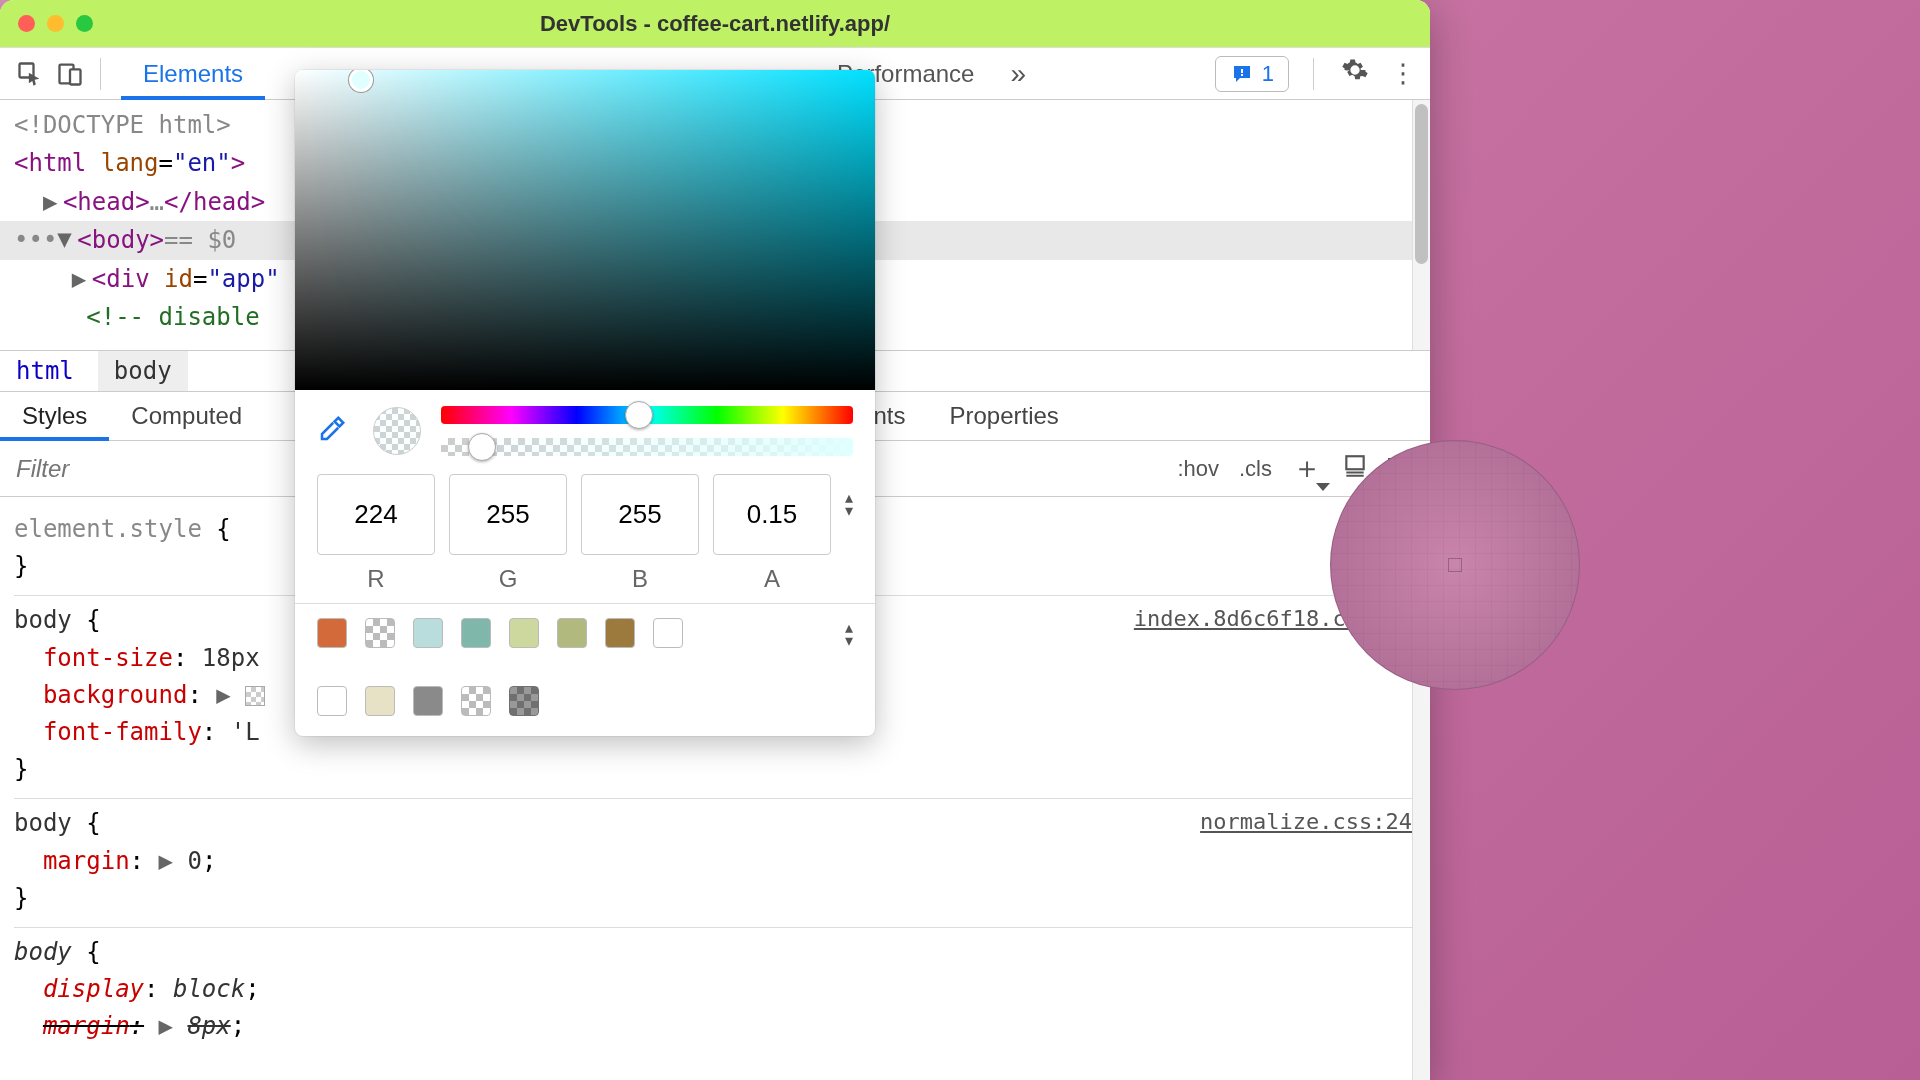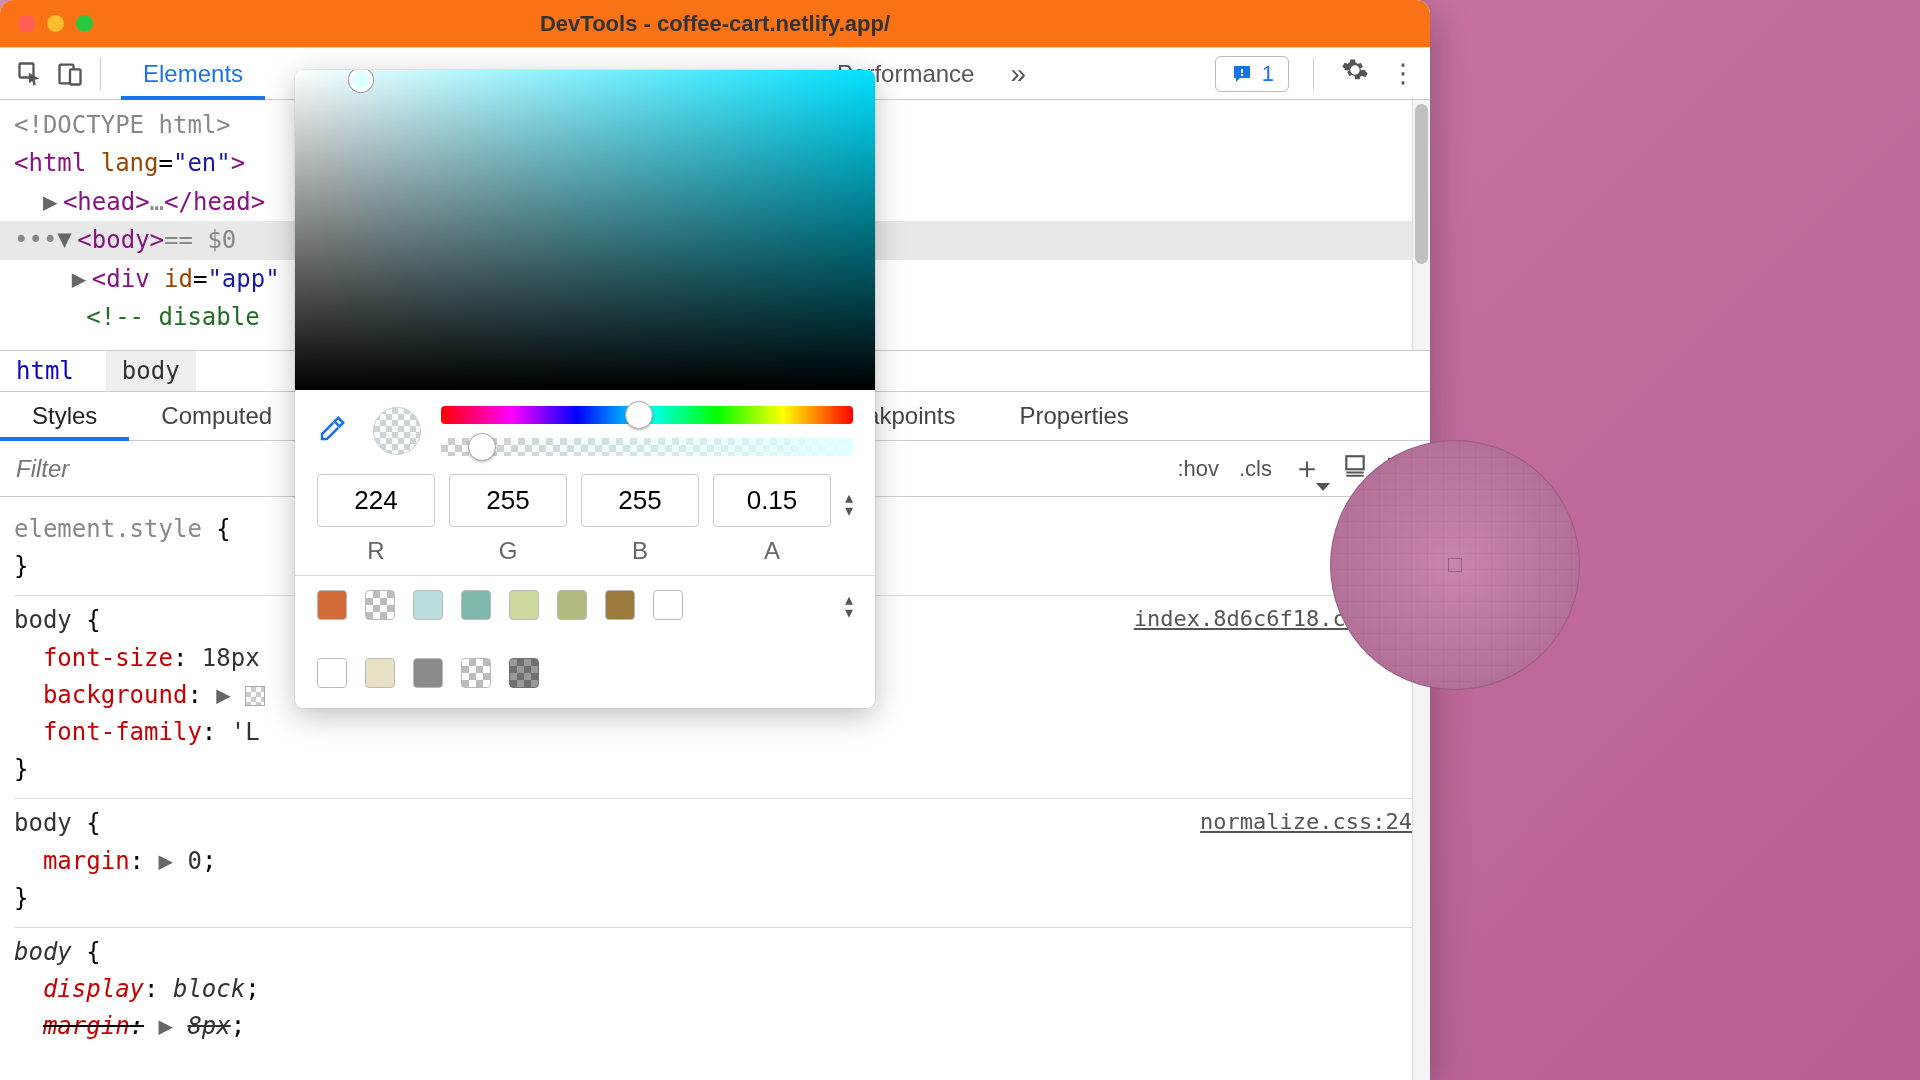--- a/index.html
+++ b/index.html
@@ -16,21 +16,21 @@
     top: 0; left: 0;
     width: 1430px;
     height: 1080px;
     background: #fff;
     border-radius: 14px 14px 0 0;
     box-shadow: 0 10px 40px rgba(0,0,0,0.3);
     overflow: hidden;
   }
   .titlebar {
     height: 48px;
-    background: #f97316;
+    background: #bef264;
     display: flex;
     align-items: center;
     padding: 0 18px;
     border-bottom: 1px solid #ddd;
     position: relative;
   }
   .traffic-lights { display: flex; gap: 12px; }
   .tl { width: 17px; height: 17px; border-radius: 50%; }
   .tl-red { background: #ff5f57; }
   .tl-yellow { background: #febc2e; }
@@ -83,30 +83,30 @@
   .tag { color:#881280; }
   .attr-n { color:#994500; }
   .attr-v { color:#1a1aa6; }
   .comment { color:#236e25; }
   .gray { color:#888; }
   .sel-line { background:#e8e8e8; margin-left:-14px; padding-left:14px; display:flex; align-items:center;}
   .tri { color:#666; display:inline-block; width:20px; }
   .dots3 { color:#888; }
 
   .breadcrumb {
-    display:flex; gap:16px; font-family:Menlo,monospace; font-size:24px;
+    display:flex; gap:8px; font-family:Menlo,monospace; font-size:24px;
     border-top:1px solid #ccc; border-bottom:1px solid #ccc;
   }
   .bc-item { padding:6px 16px; color:#0b00c7; cursor:pointer; }
   .bc-item.sel { background:#eee; }
 
   .subtabs {
     display:flex; border-bottom:1px solid #ccc; font-size:24px;
   }
-  .subtab { padding:10px 32px; color:#444; cursor:pointer; position:relative;}
+  .subtab { padding:10px 22px; color:#444; cursor:pointer; position:relative;}
   .subtab.active { color:#222; }
   .subtab.active::after{
     content:""; position:absolute; bottom:-1px; left:0; right:0; height:4px; background:#1a73e8;
   }
 
   .filter-row {
     display:flex; align-items:center; border-bottom:1px solid #ccc;
     height:56px;
   }
   .filter-input {
@@ -180,21 +180,21 @@
     position:relative;
   }
   .slider-handle {
     position:absolute; top:-5px;
     width:28px; height:28px; border-radius:50%; background:#fff;
     border:1px solid #aaa; box-shadow:0 1px 3px rgba(0,0,0,0.3);
   }
   .cp-inputs { display:flex; gap:14px; margin-top:18px; align-items:flex-start;}
   .cp-in-group { flex:1; text-align:center; }
   .cp-in {
-    width:100%; padding:10px 0; font-size:26px; text-align:center;
+    width:100%; padding:24px 0; font-size:26px; text-align:center;
     border:1px solid #ccc; border-radius:4px; font-family:inherit;
   }
   .cp-lbl { font-size:24px; color:#666; margin-top:10px; }
   .cp-mode-arrow { display:flex; flex-direction:column; justify-content:center; gap:0; color:#555; padding-top:14px; cursor:pointer;}
   .cp-swatches { border-top:1px solid #ddd; padding:14px 22px 20px; display:flex; flex-wrap:wrap; gap:18px; align-items:flex-start;}
   .csw { width:30px; height:30px; border-radius:4px; border:1px solid #bbb; cursor:pointer;}
   .csw.checker {
     background:repeating-conic-gradient(#bbb 0 25%, #fff 0 50%) 0 0/14px 14px;
     position:relative;
   }

